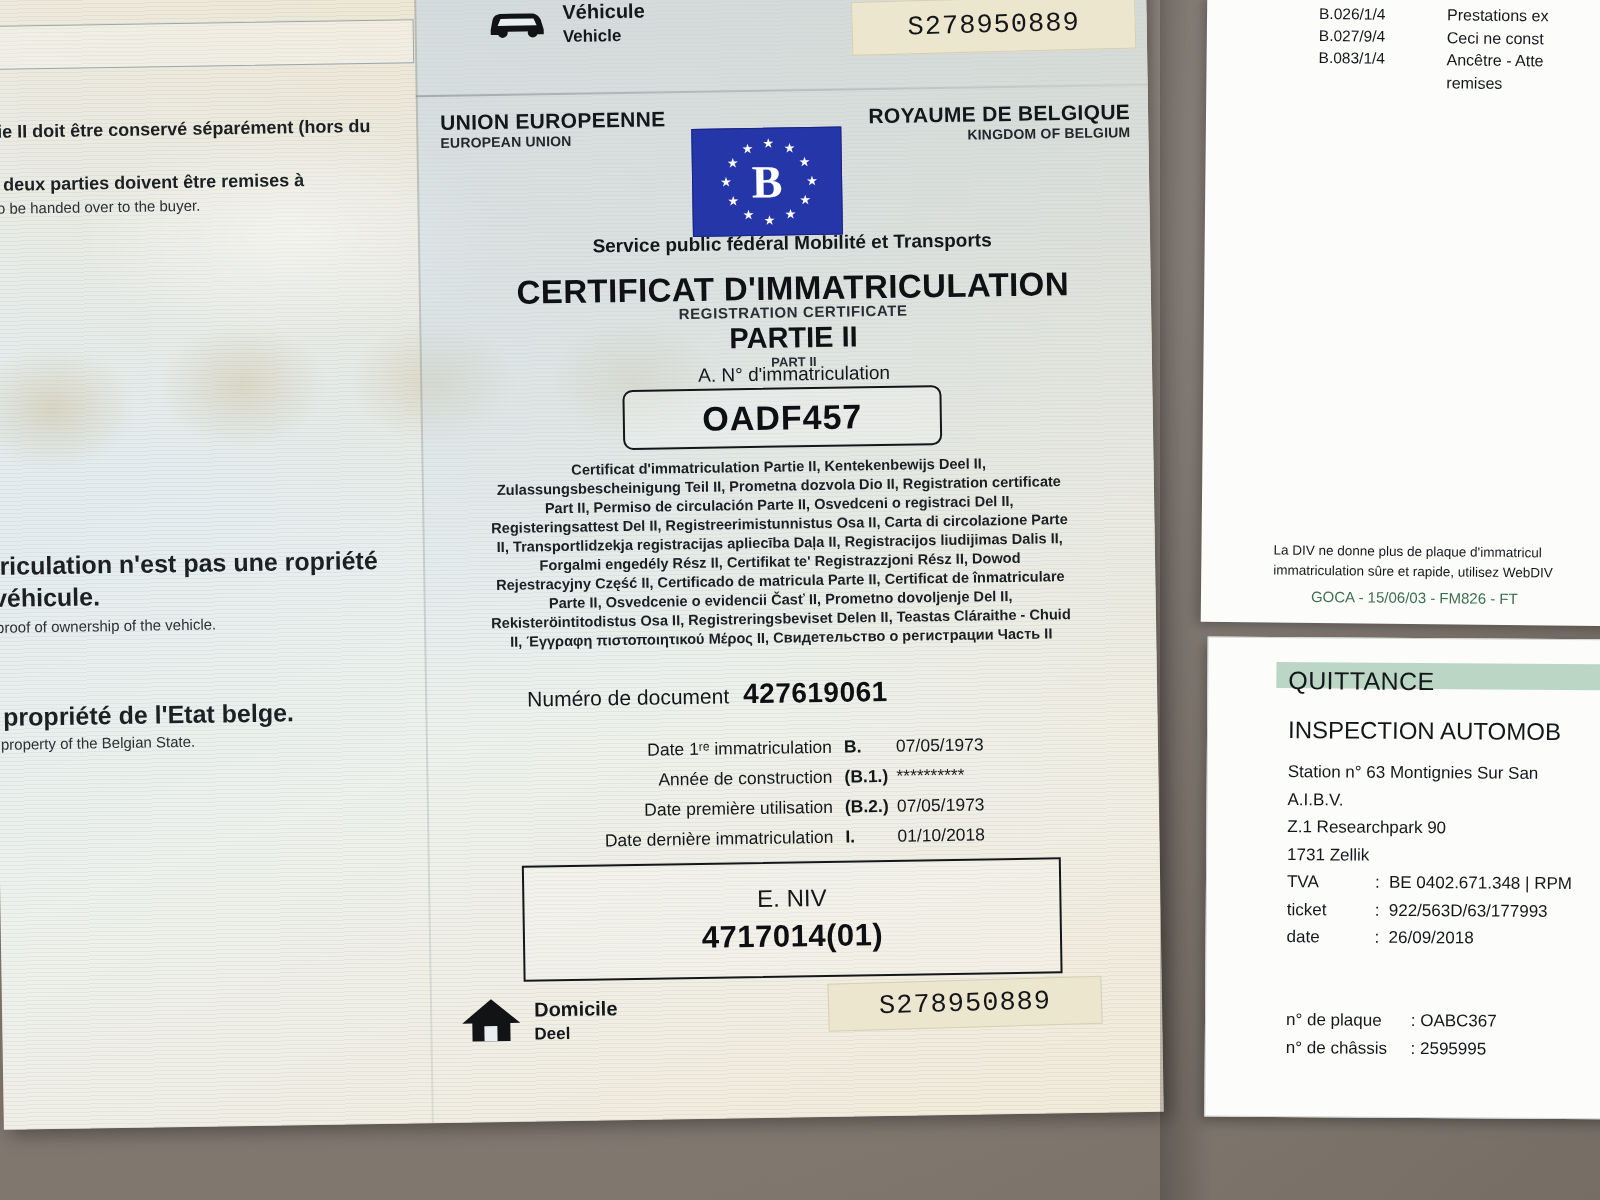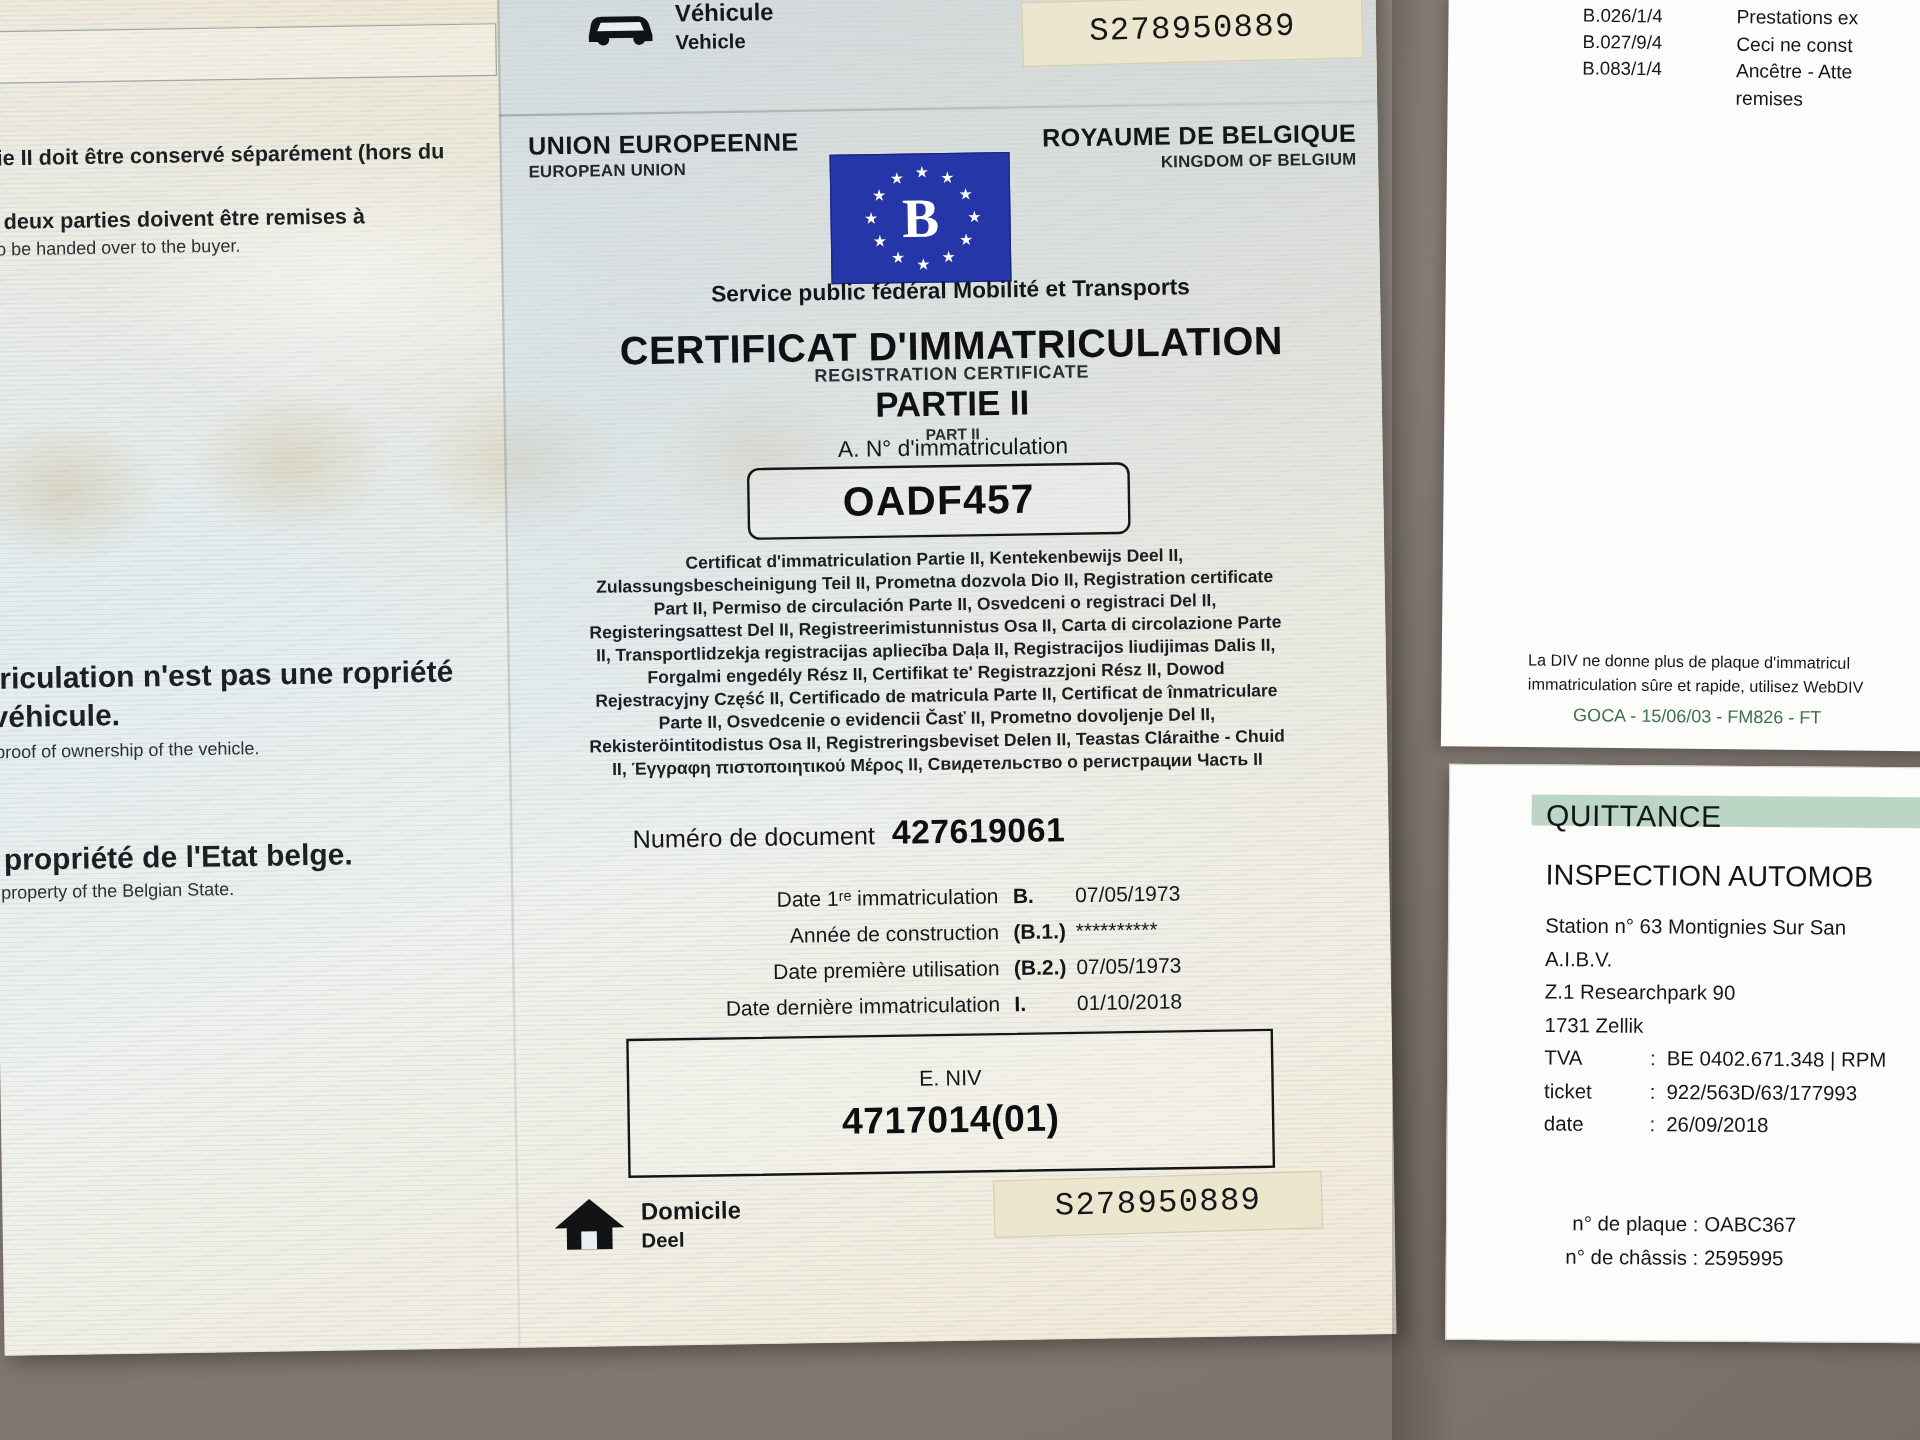--- a/index.html
+++ b/index.html
@@ -211,21 +211,21 @@
   .dates .code { width: 52px; font-weight: bold; }
   .dates .val { width: 150px; }
 
   .niv-box {
     position: absolute; left: 522px; top: 884px;
     width: 535px; height: 112px;
     border: 2px solid #14171a;
     background: rgba(255,255,255,0.18);
     display: flex; flex-direction: column; align-items: center; justify-content: center;
   }
-  .niv-label { font-size: 18px; color: #14171a; margin-bottom: 6px; }
+  .niv-label { font-size: 24px; color: #14171a; margin-bottom: 6px; }
   .niv-value { font-size: 31px; font-weight: bold; color: #0d0f12; letter-spacing: .5px; }
 
   .home-row {
     position: absolute; left: 458px; top: 1014px;
     display: flex; align-items: center; gap: 12px;
   }
   .home-label { font-size: 20px; font-weight: bold; color: #15181b; line-height: 1.15; }
   .home-label .en { font-size: 17px; }
 
   
@@ -259,21 +259,21 @@
   }
   .quittance-title {
     position: absolute; left: 80px; top: 28px; font-size: 25px; color: #14171a; letter-spacing: .4px;
   }
   .inspection-title { position: absolute; left: 80px; top: 78px; font-size: 24px; color: #14171a; }
   .q-lines { position: absolute; left: 80px; top: 120px; width: 350px; font-size: 17px; color: #14171a; line-height: 1.62; }
   .q-kv { display: flex; }
   .q-kv .k { width: 88px; }
   .q-kv .c { width: 14px; }
   .q-foot { position: absolute; left: 80px; top: 368px; width: 350px; font-size: 17px; color: #14171a; line-height: 1.62; }
-  .q-foot .k { width: 120px; display: inline-block; text-align: right; }
+  .q-foot .k { width: 120px; display: inline-block; }
 
   .edge-shadow {
     position: absolute; left: 1160px; top: 0; width: 52px; height: 1200px;
     background: linear-gradient(90deg, rgba(0,0,0,0.22), rgba(0,0,0,0));
     pointer-events: none;
   }
 </style>
 </head>
 <body>
 

